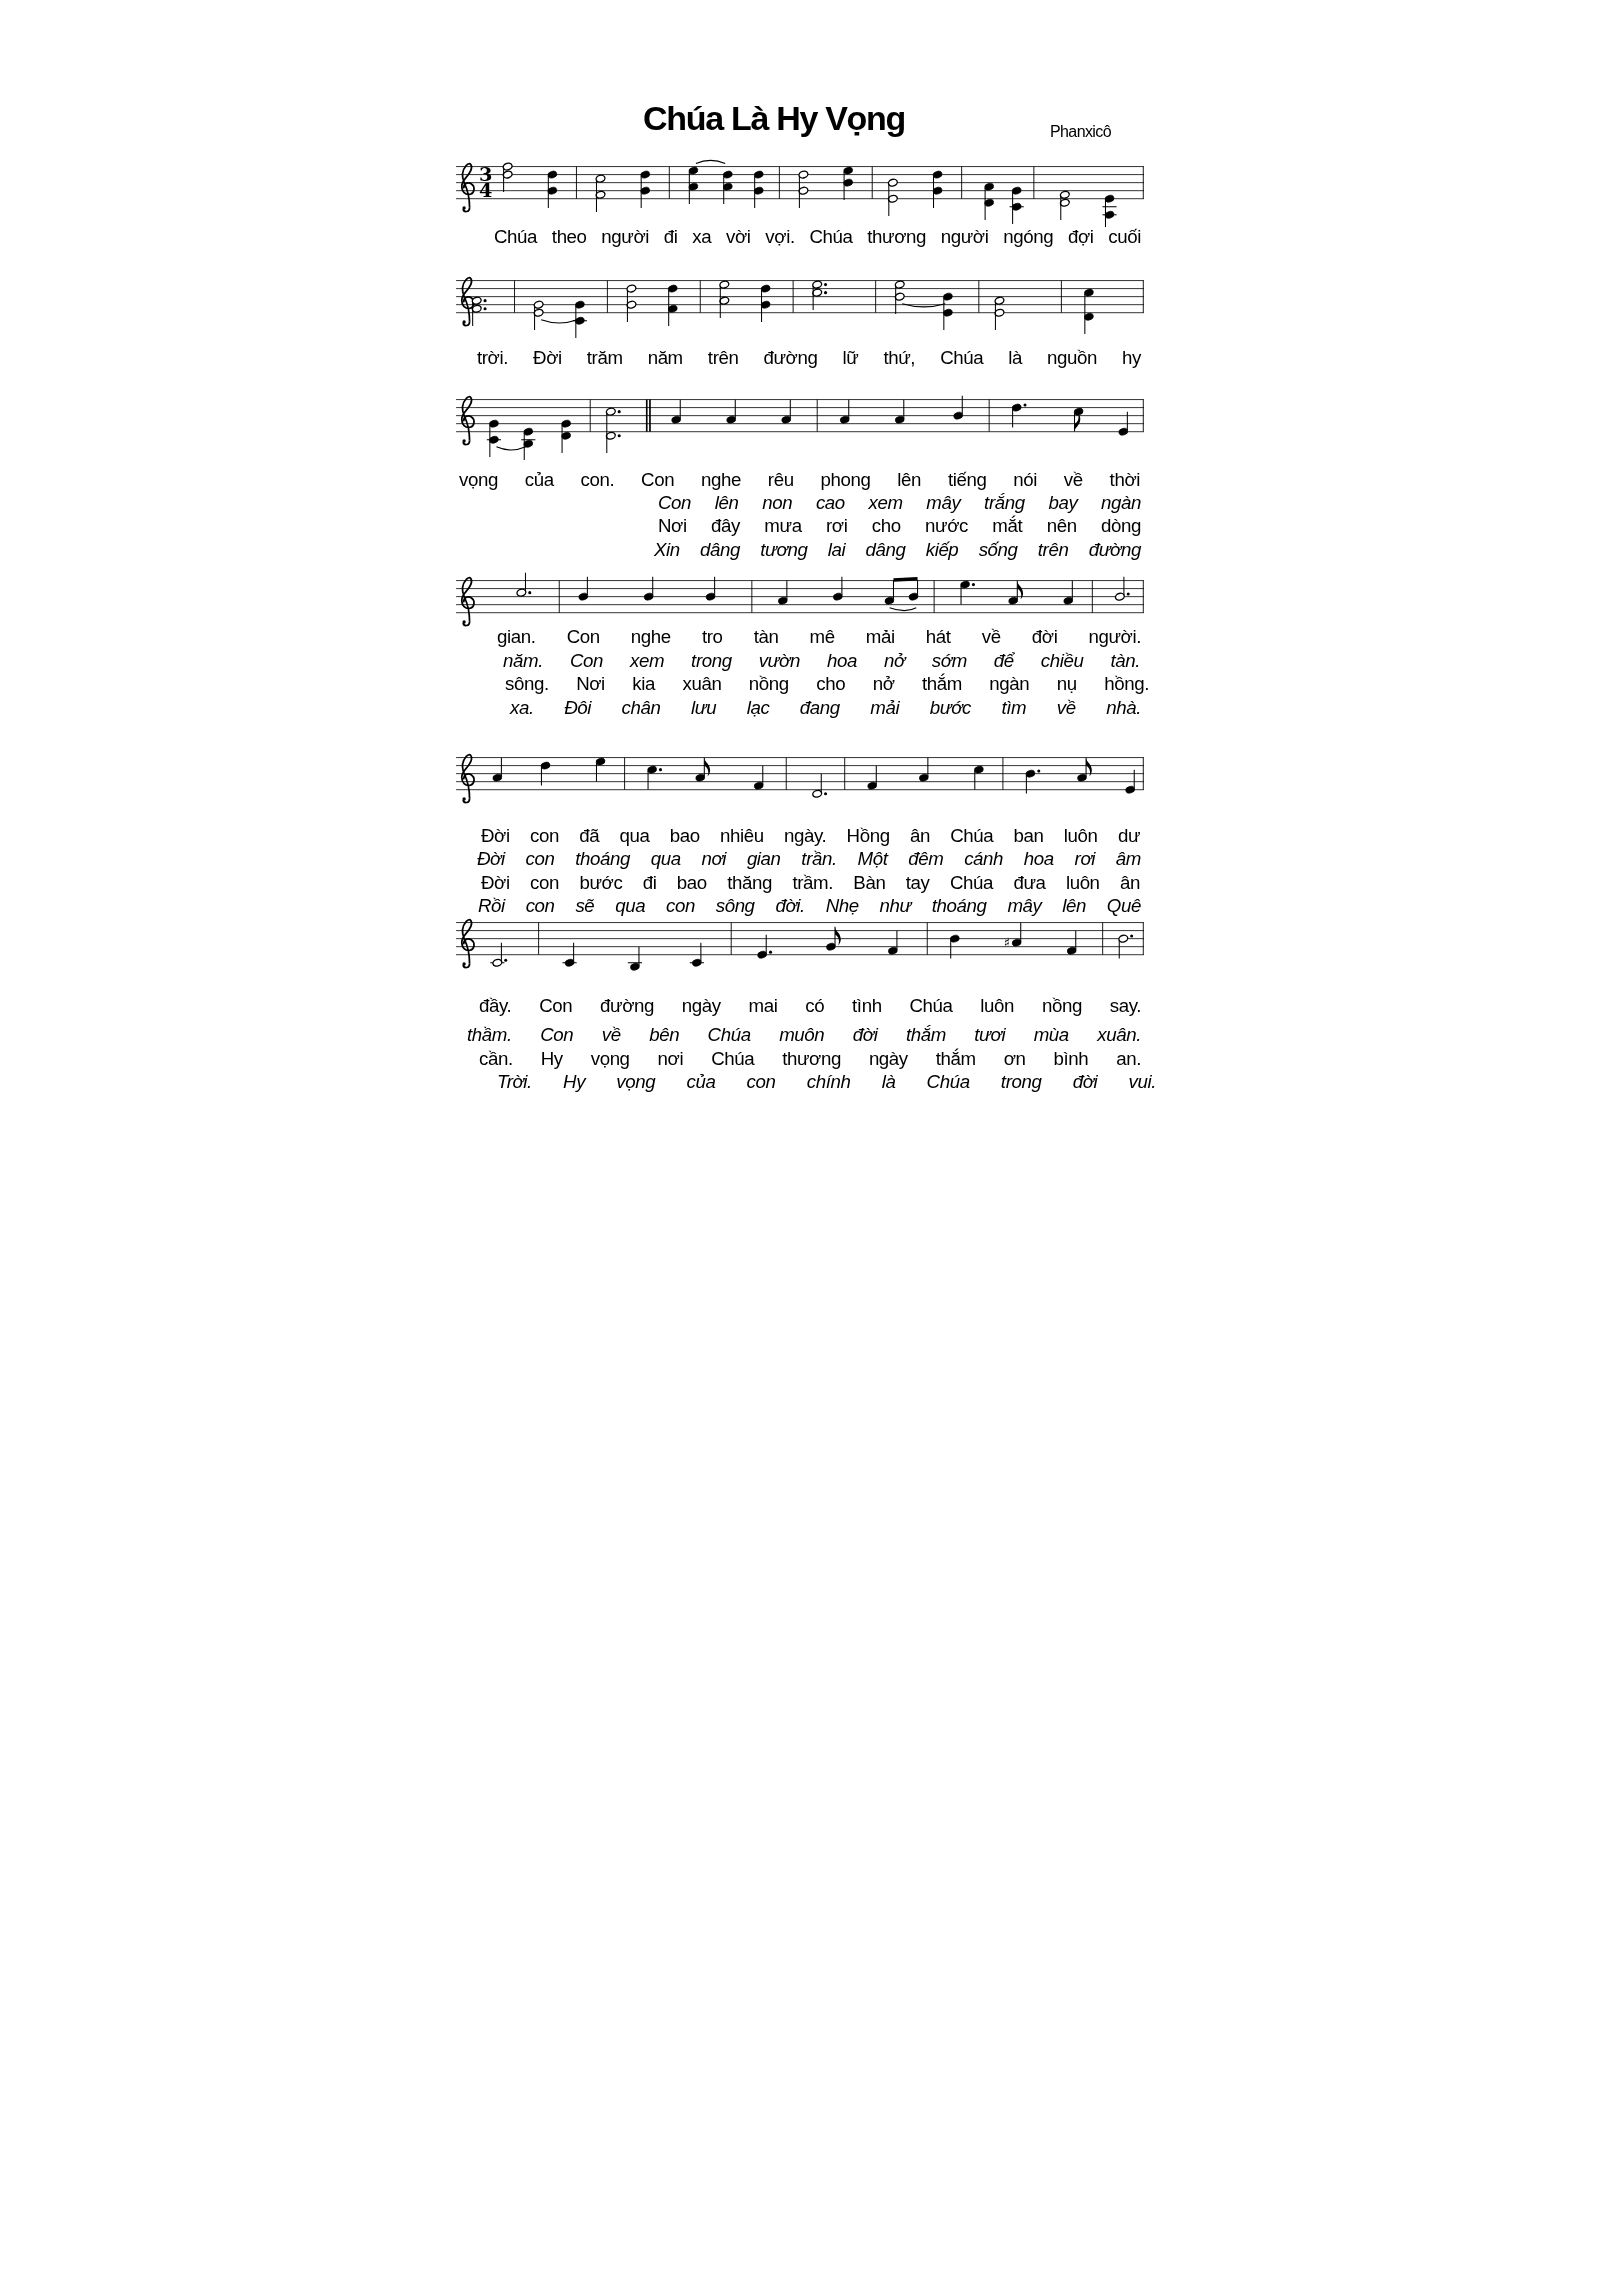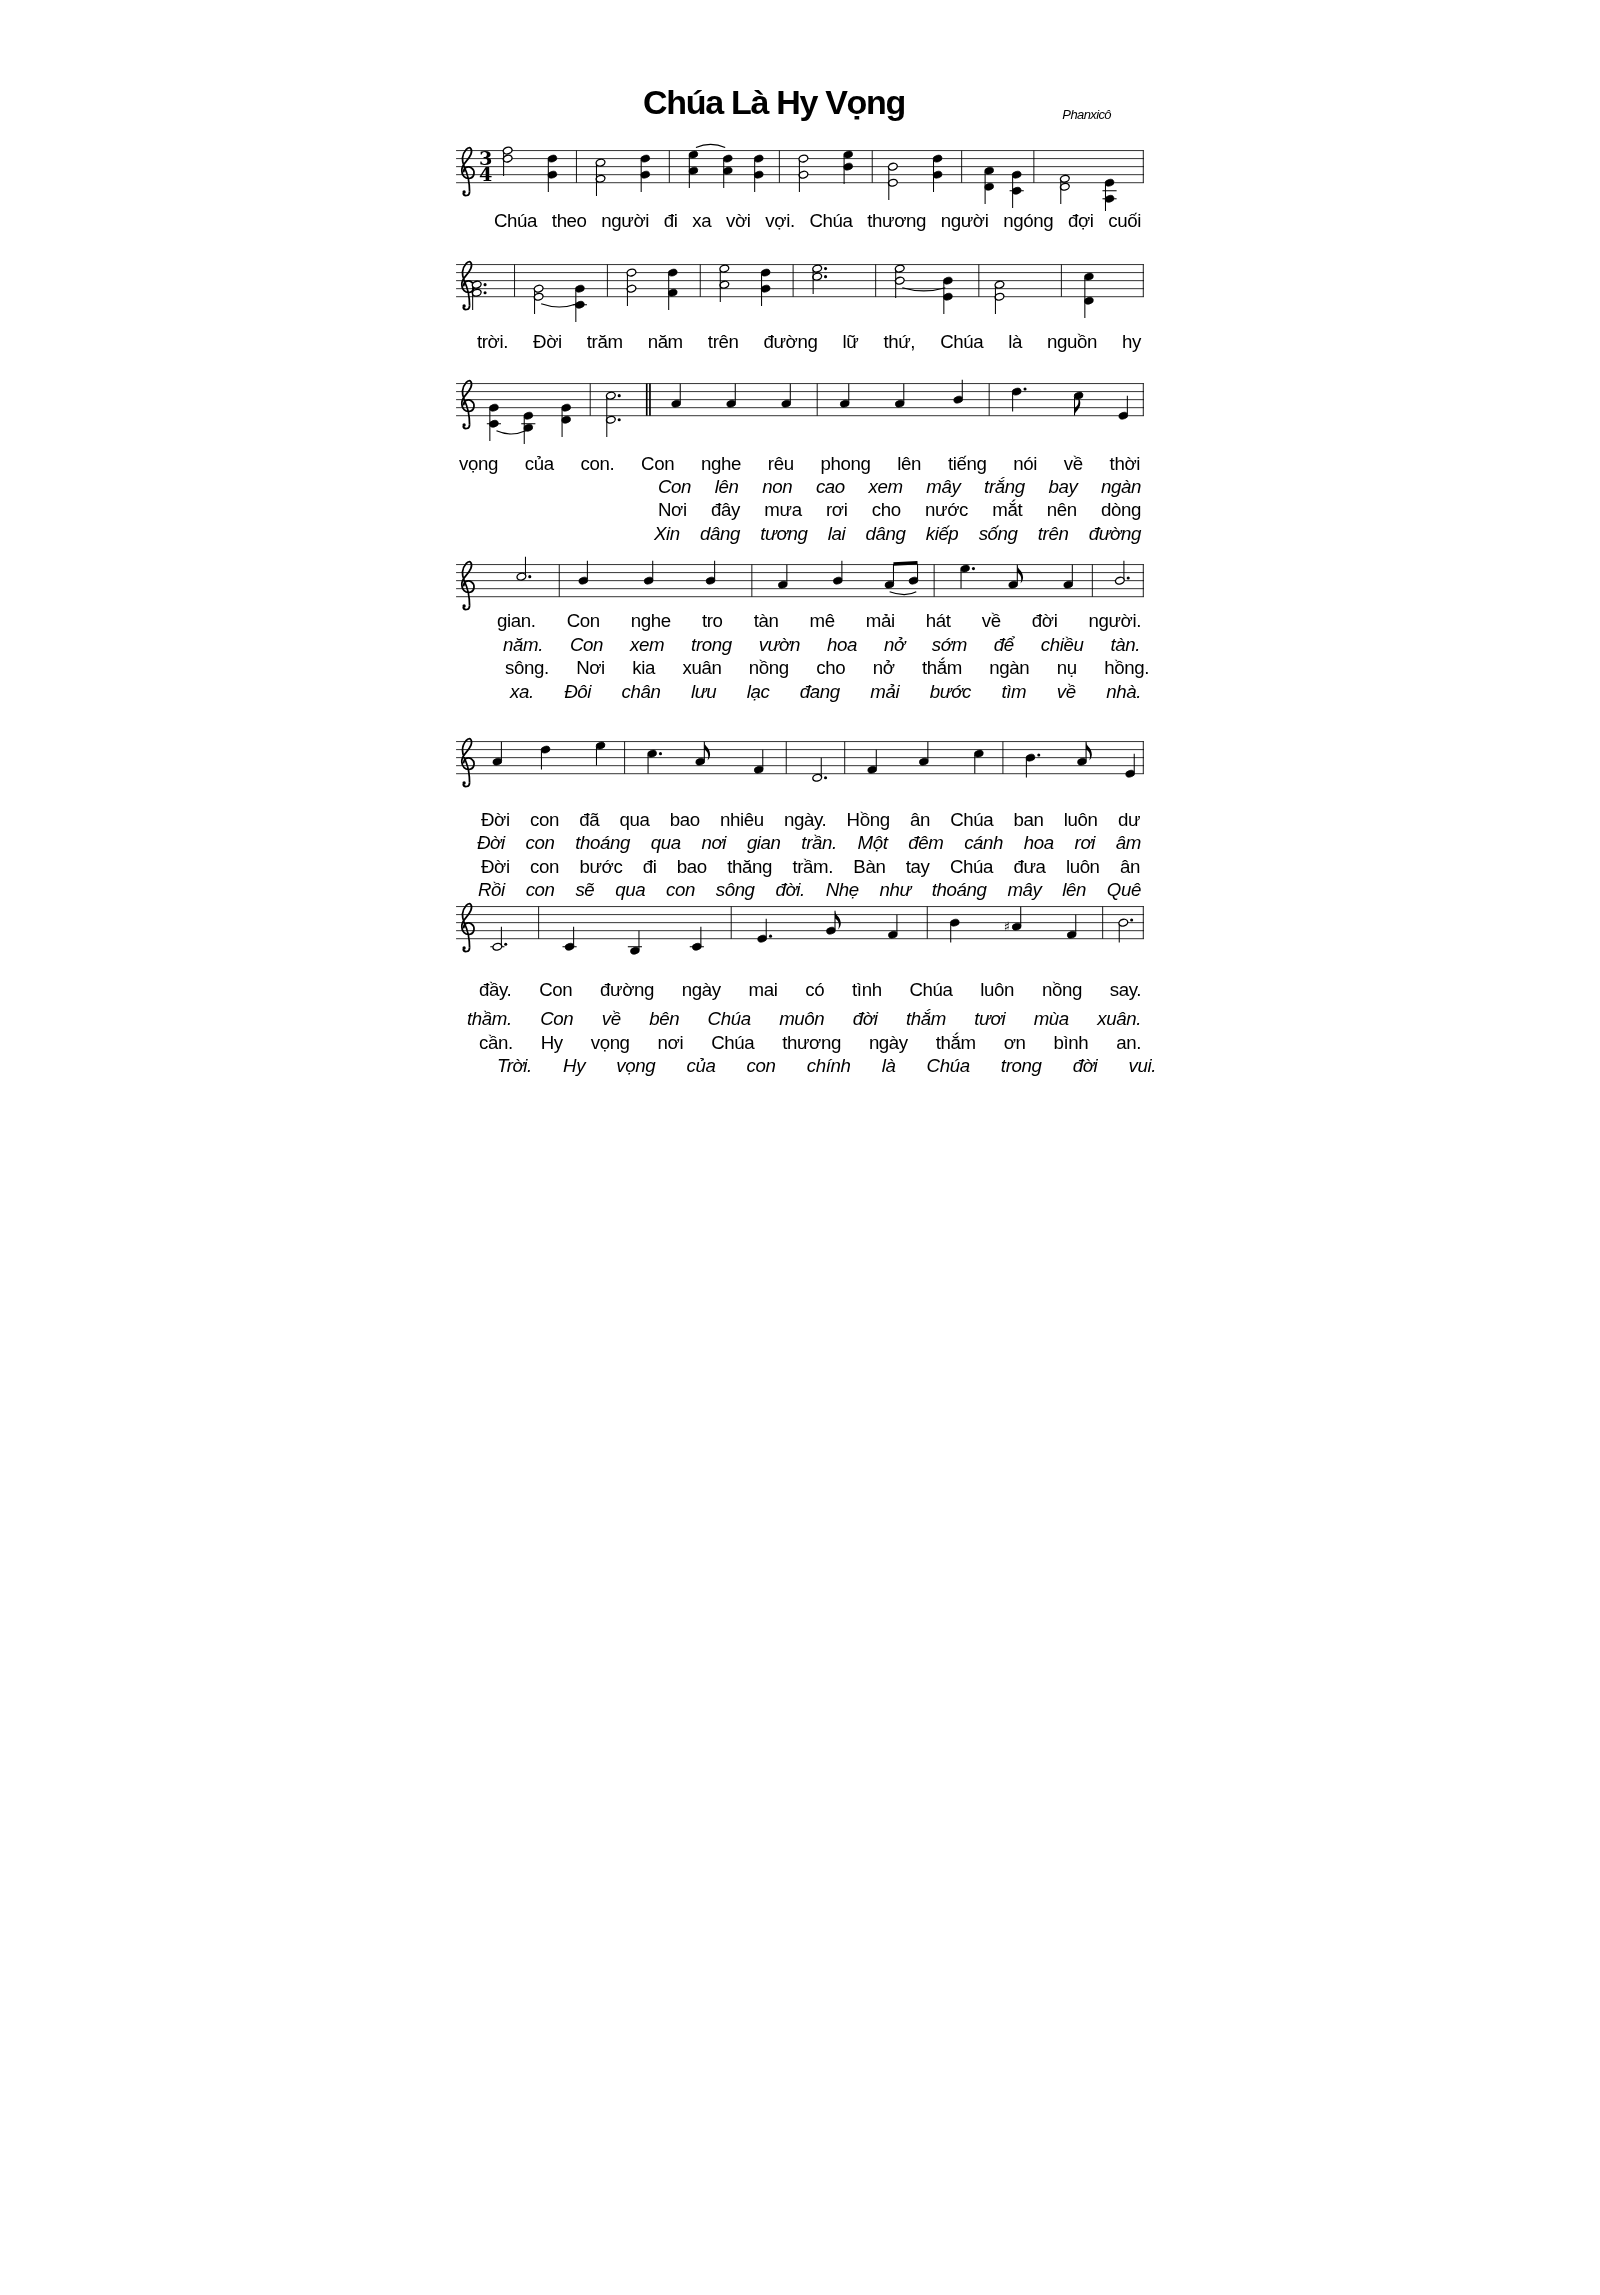--- a/index.html
+++ b/index.html
@@ -1,33 +1,33 @@
 <!DOCTYPE html>
 <html style="font-size:10.3px"><head>
 <meta charset="utf-8">
 <style>
   html,body{margin:0;padding:0;background:#ffffff;}
   .page{
     position:relative;
     width:800px;height:1148px;
-    margin:0 auto;
+    margin:16px auto;
     background:#ffffff;
     font-family:"Liberation Sans",sans-serif;
     color:#000;
     overflow:hidden;
   }
   .title{
     position:absolute;top:83px;left:0;right:52px;
     text-align:center;
     font-size:34px;font-weight:bold;letter-spacing:-1.3px;
     font-family:"Liberation Sans",sans-serif;
   }
   .composer{
     position:absolute;top:107px;right:89px;
-    font-size:13px;letter-spacing:-0.6px;font-style:italic;
+    font-size:16px;letter-spacing:-0.6px;
   }
   .staff{position:absolute;left:55px;width:690px;height:81px;}
   .lyr{
     position:absolute;
     font-size:18.7px;line-height:22px;letter-spacing:-0.4px;
     text-align:justify;text-align-last:justify;
     white-space:normal;height:23px;overflow:visible;
   }
   .lyr.it{font-style:italic;}
   .l1 {top:210px; left:94px;width:647px;}

